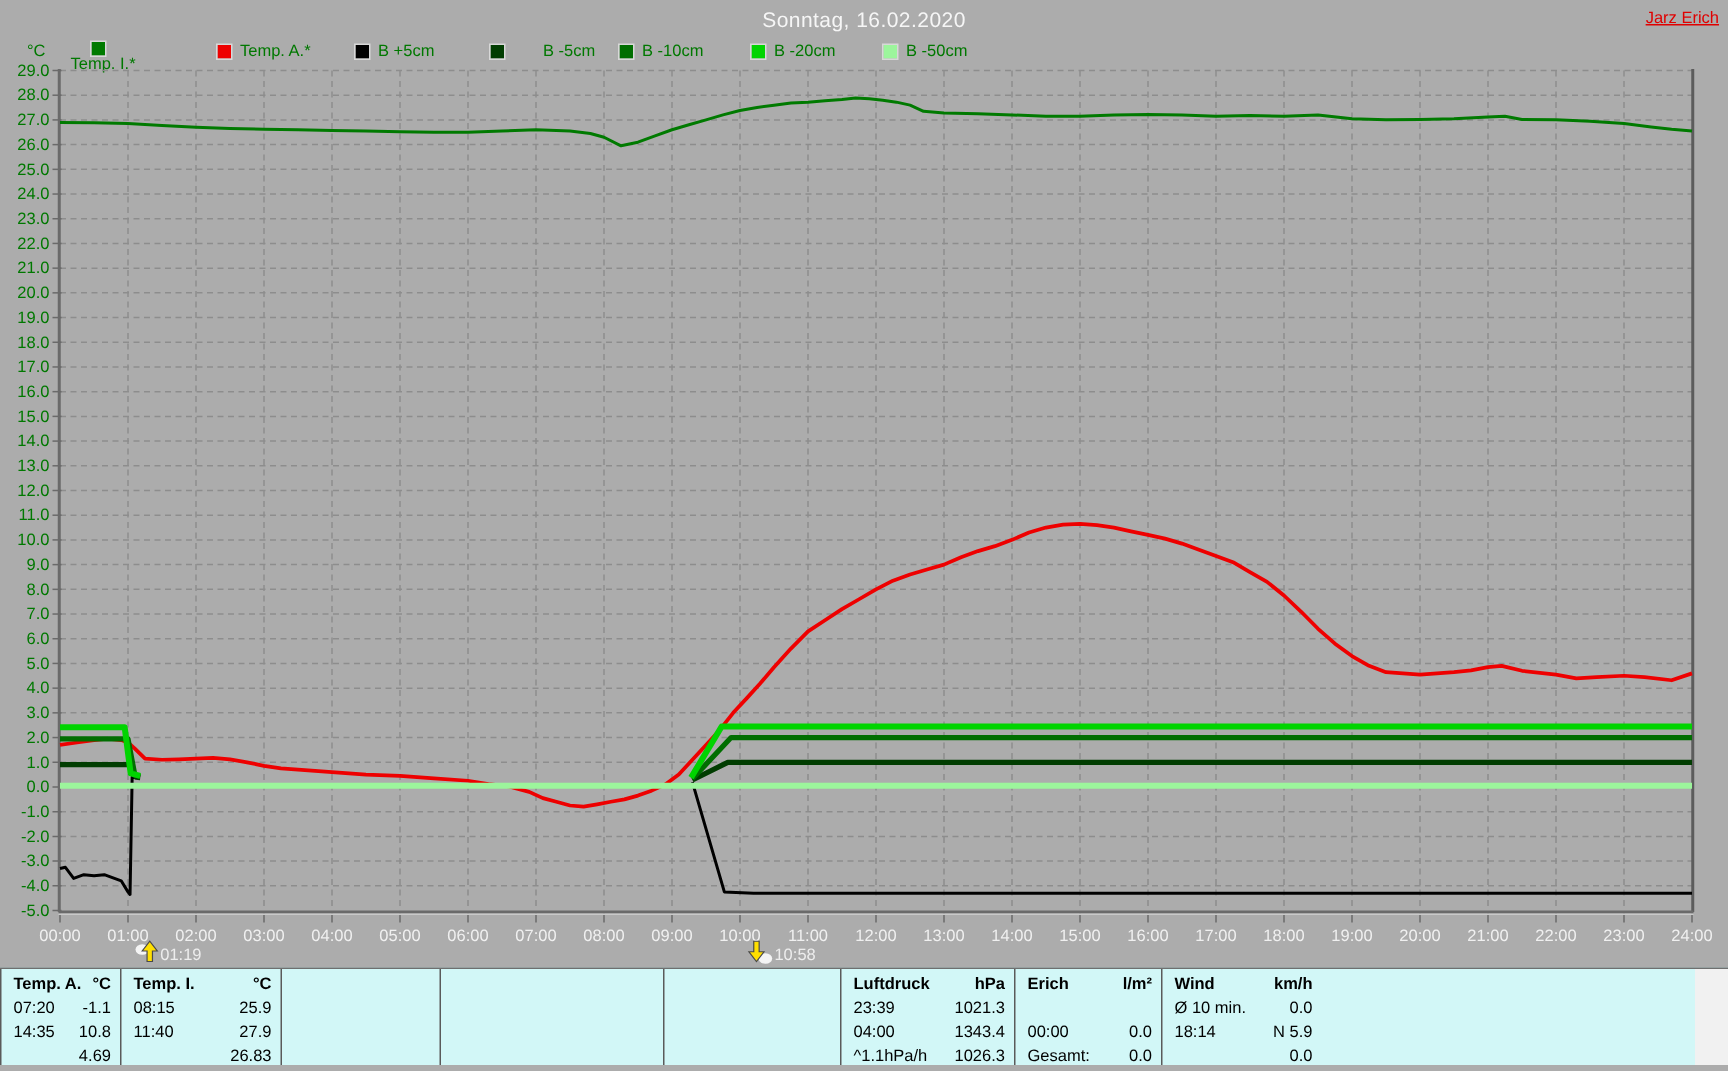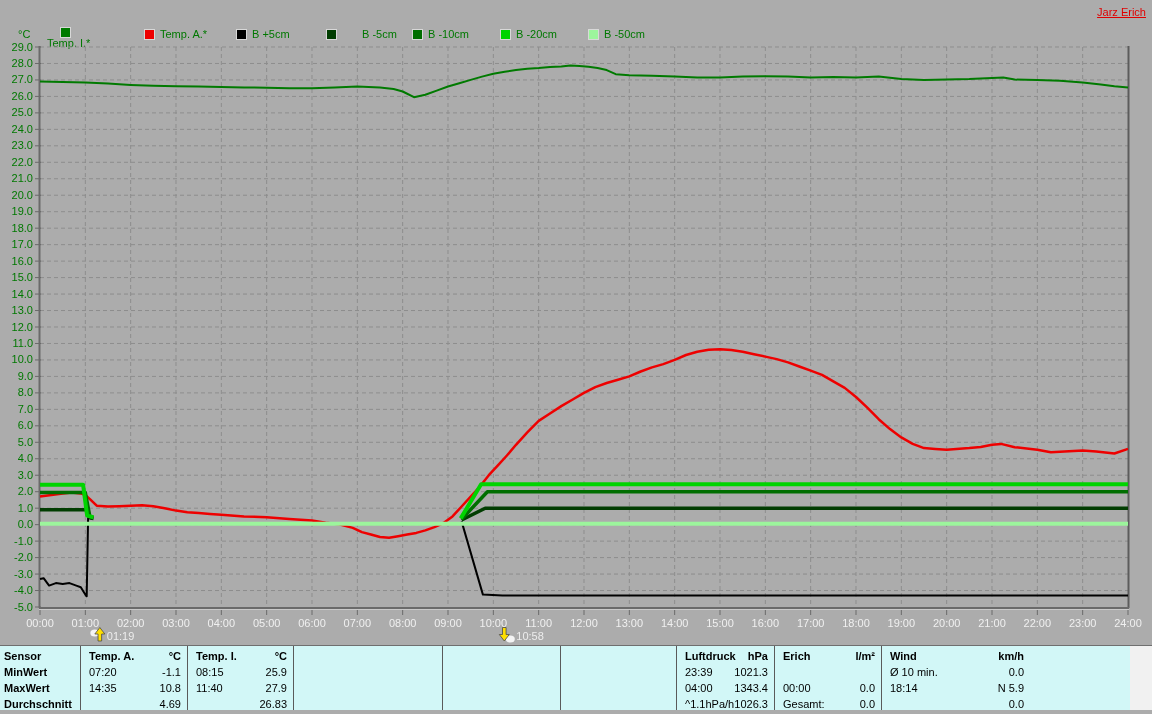--- a/index.html
+++ b/index.html
@@ -19,20 +19,21 @@
   .col.data{border-left:1px solid #5a5a5a;}
   .cell{height:16px;line-height:16px;display:flex;justify-content:space-between;padding:0 6px 0 8px;white-space:nowrap;}
   .labels .cell{font-weight:bold;padding-left:4px;}
   .hdr{font-weight:bold;}
   .white-strip{position:absolute;top:646px;right:0;width:22px;height:64px;background:#f1f1f1;}
 </style>
 </head>
 <body>
 
 <div class="screen">
+  <div class="title">Sonntag, 16.02.2020</div>
   <div class="author">Jarz Erich</div>
 
   <div class="legend">
     <span class="unit">°C</span>
 
   <div class="legend-item" style="left: 47px; flex-direction: column;">
         <span class="swatch" style="background: rgb(0, 122, 0);"></span>
         <span>Temp. I.*</span>
       </div>
       <div class="legend-item" style="left: 145px;">
@@ -276,38 +277,20 @@
         <text x="106.84" y="640" text-anchor="start" fill="#ededed" font-size="11px">01:19</text>
       </g>
       <g>
         <ellipse cx="510.3066666666666" cy="639" rx="4.5" ry="3.5" fill="#f4f4f4"></ellipse>
         <path d="M502.5066666666666,627.5 L506.1066666666666,627.5 L506.1066666666666,634.5 L509.3066666666666,634.5 L504.3066666666666,641 L499.3066666666666,634.5 L502.5066666666666,634.5 Z" fill="#ffdf00" stroke="#4a4a4a" stroke-width="0.8"></path>
         <text x="516.3066666666666" y="640" text-anchor="start" fill="#ededed" font-size="11px">10:58</text>
       </g>
     </svg>
 
   <div class="stats" id="stats">
-      <div class="col labels">
-        <div class="cell">
-          <span>Sensor</span>
-          <span></span>
-        </div>
-        <div class="cell">
-          <span>MinWert</span>
-          <span></span>
-        </div>
-        <div class="cell">
-          <span>MaxWert</span>
-          <span></span>
-        </div>
-        <div class="cell">
-          <span>Durchschnitt</span>
-          <span></span>
-        </div>
-      </div>
       <div class="col data">
         <div class="cell">
           <span class="hdr">Temp. A.</span>
           <span class="hdr">°C</span>
         </div>
         <div class="cell">
           <span>07:20</span>
           <span>-1.1</span>
         </div>
         <div class="cell">

